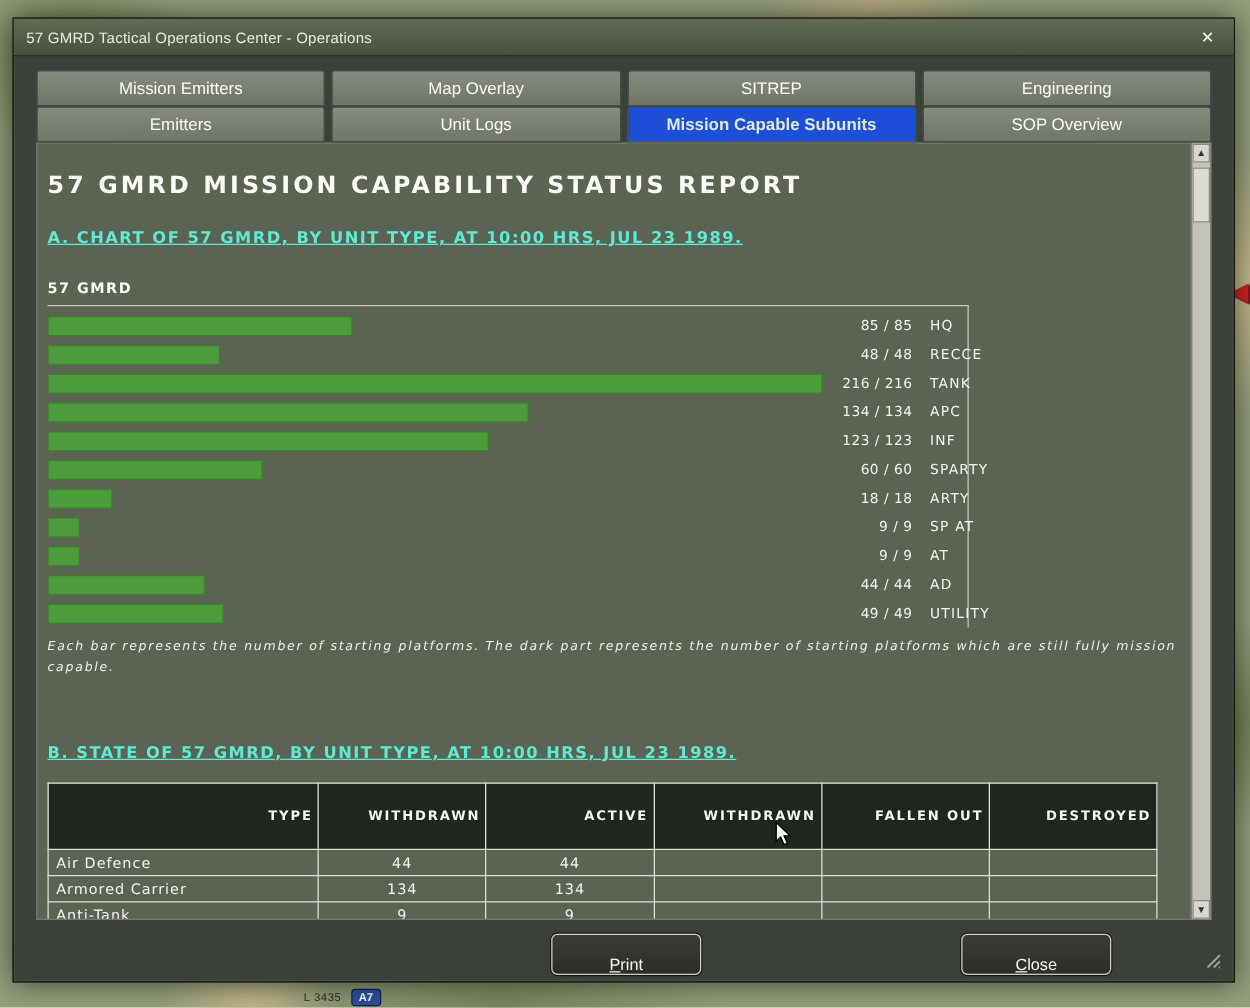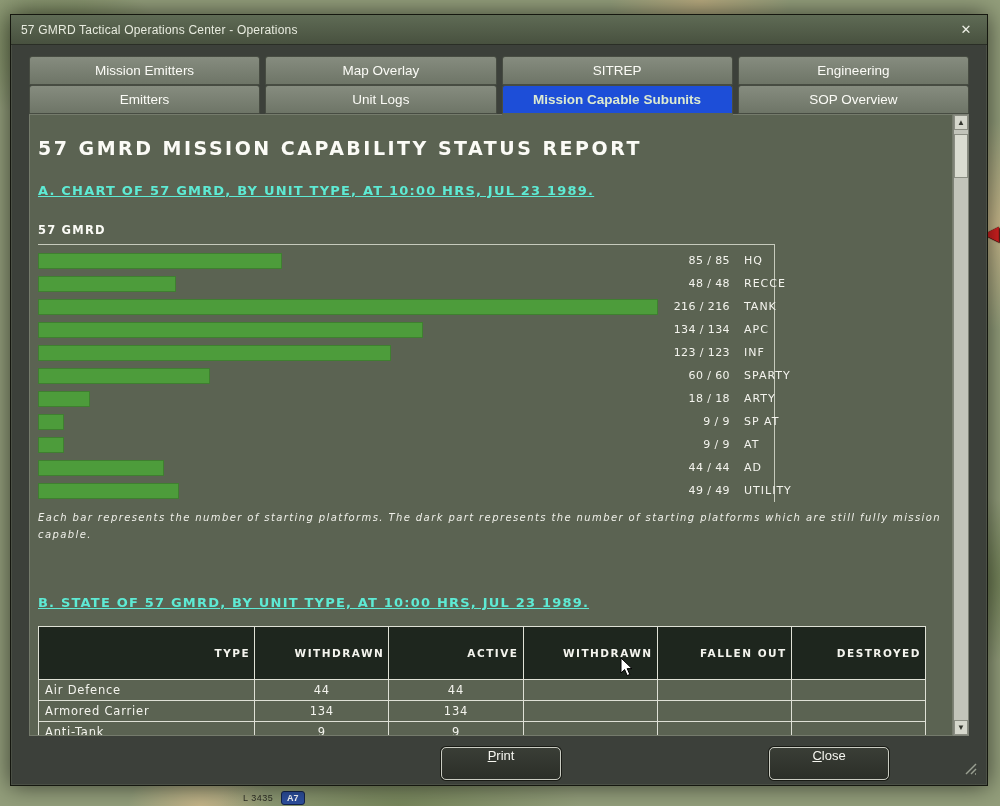--- a/index.html
+++ b/index.html
@@ -84,21 +84,21 @@
     letter-spacing:1.5px; font-weight:bold; padding:20px 4px; text-align:right; }
   table.state td { border:1px solid #dfe1d6; padding:3px 6px; height:21px; }
   table.state td.num { text-align:center; }
   table.state col.c-type { width:216px; }
   table.state col.c-n    { width:134px; }
 
   
   .btn { position:absolute; height:33px; width:120px; border-radius:5px;
     background:linear-gradient(#3a3e36,#2b2e28); border:1px solid #caccc2;
     box-shadow:0 0 0 1px #181a14; color:#f6f6f0; font-size:13px;
-    display:flex; align-items:flex-start; justify-content:center; cursor:default; }
+    display:flex; align-items:flex-end; justify-content:center; cursor:default; }
   .btn .hotkey { text-decoration:underline; }
   .btn-print { left:430px; top:732px; }
   .btn-close { left:758px; top:732px; }
 
   .resize-grip { position:absolute; right:10px; bottom:10px; width:16px; height:16px; }
 
   
   .cursor { position:absolute; left:620px; top:657px; z-index:10; }
 </style>
 </head>

